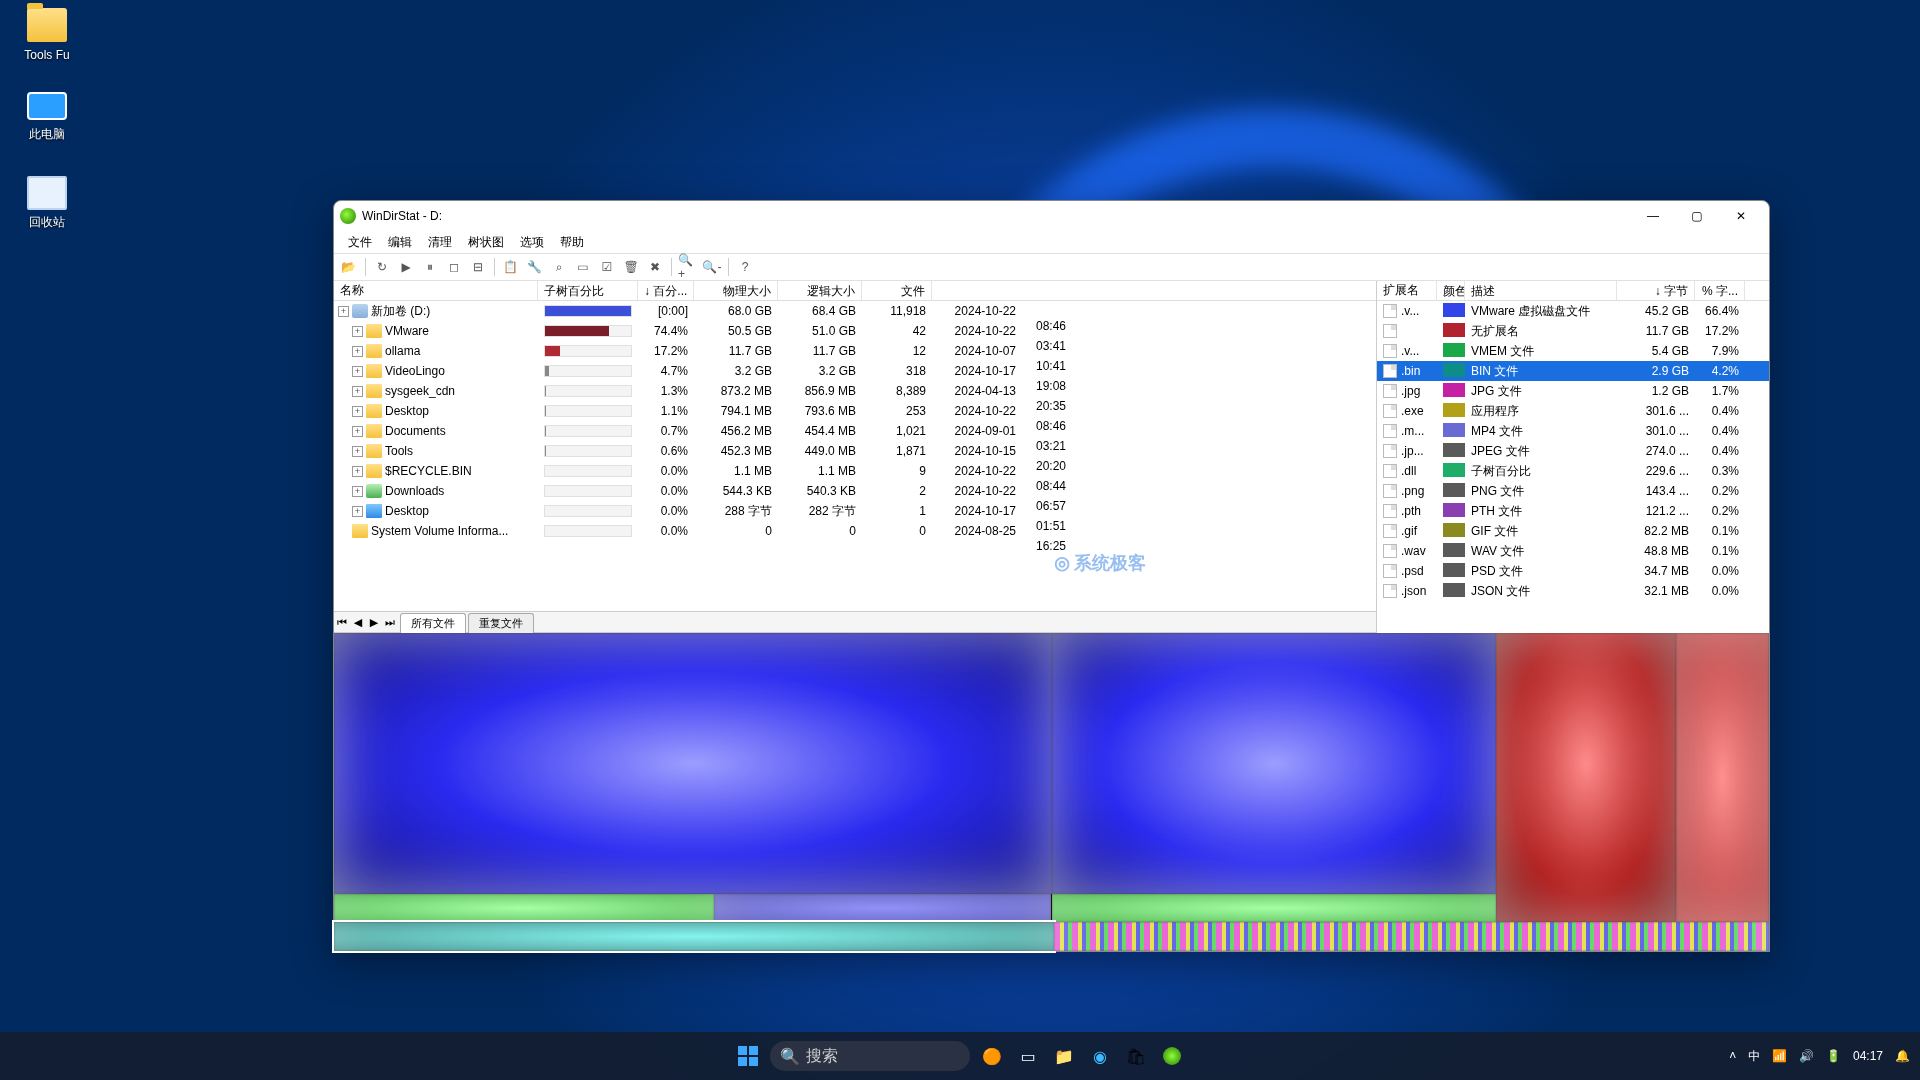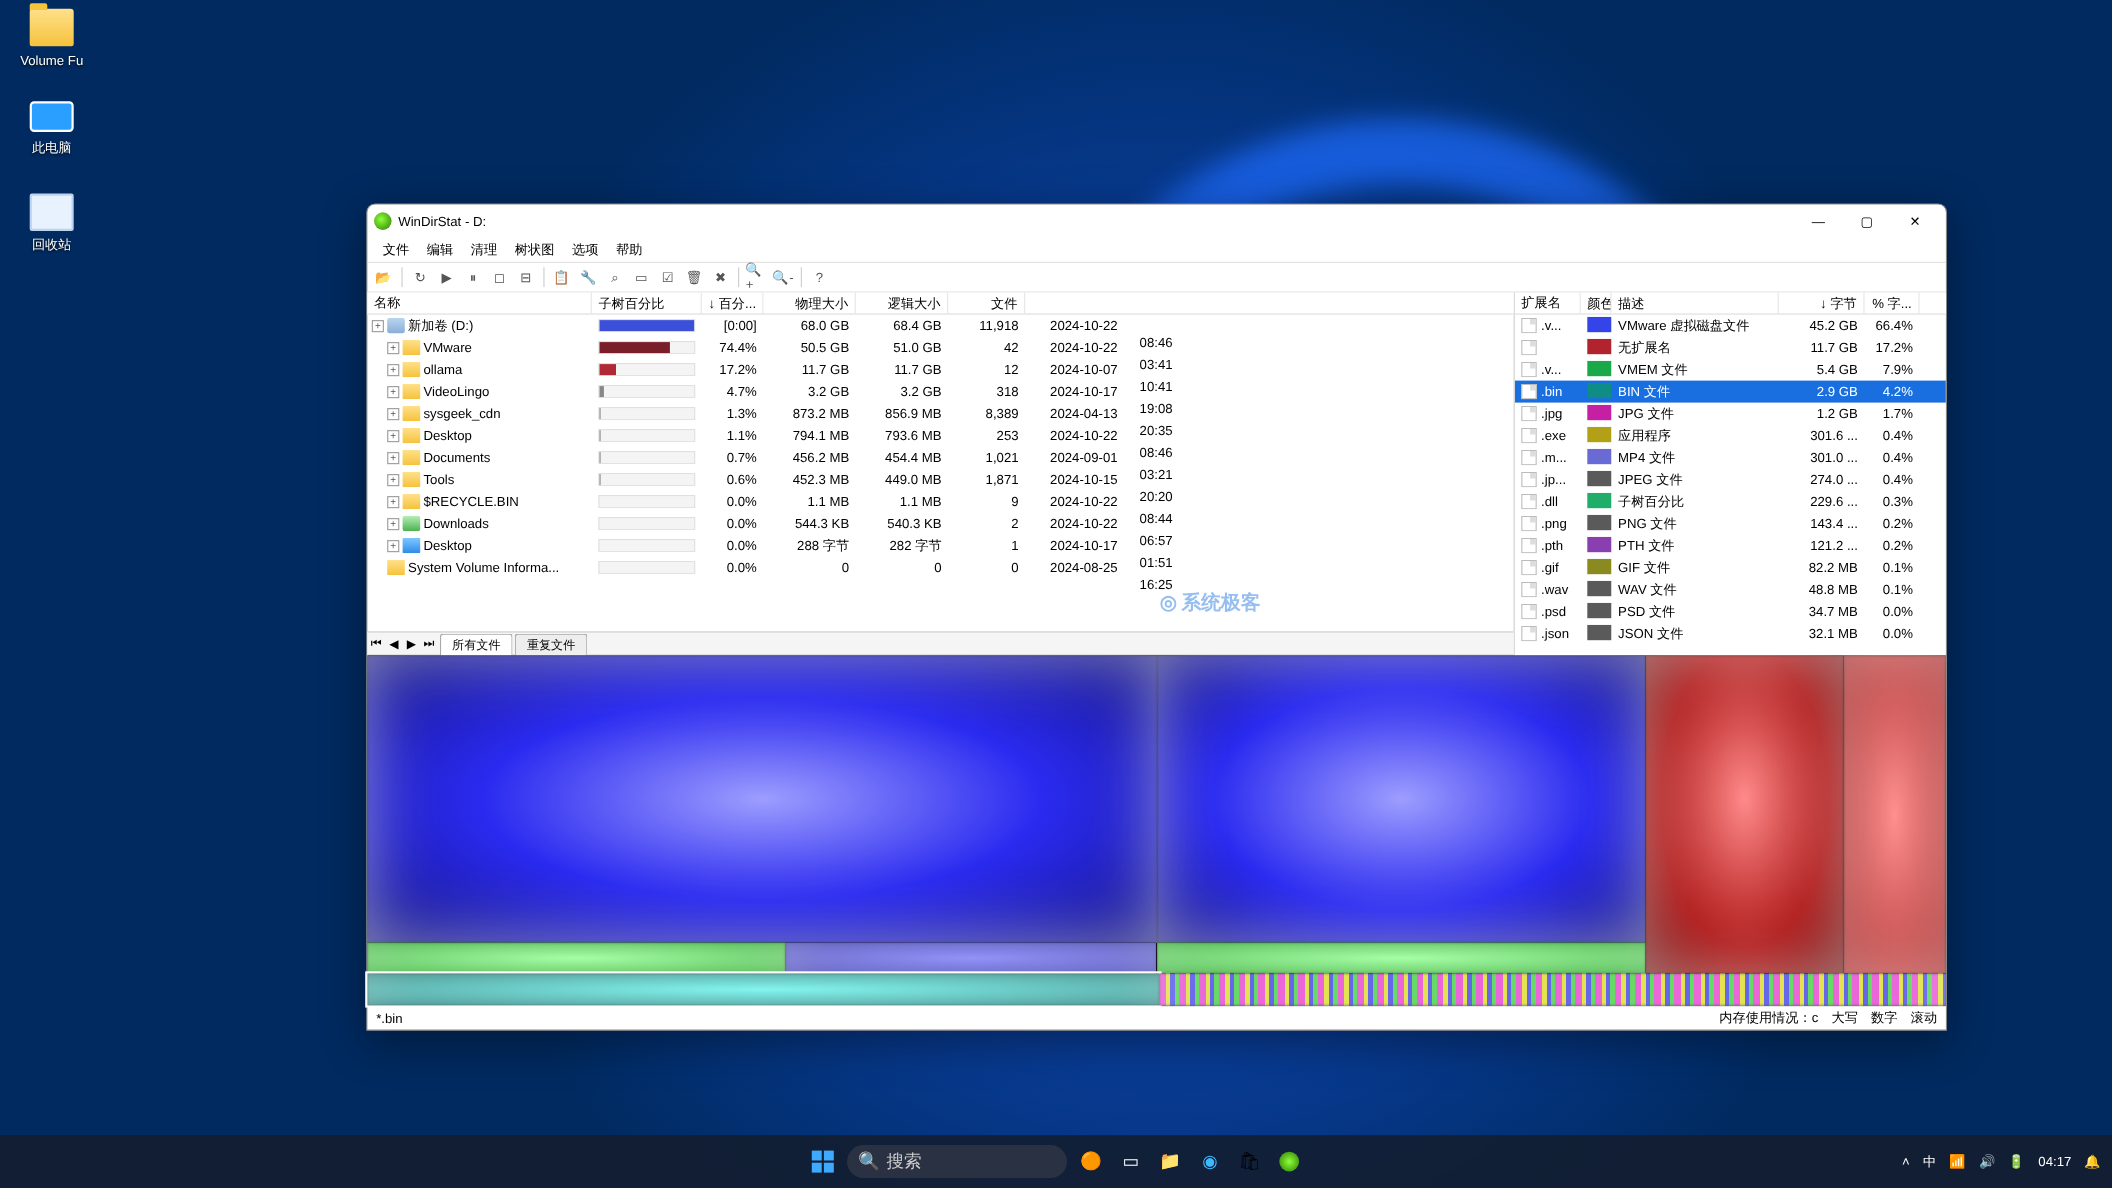--- a/index.html
+++ b/index.html
@@ -14,21 +14,21 @@
 
 .desktop-icon { position:absolute; width:70px; text-align:center; color:#fff; font-size:12px; cursor:pointer; }
 .desktop-icon .glyph { width:40px; height:34px; margin:0 auto 6px; }
 .folder-glyph { background:linear-gradient(#ffe08a,#f5c23c); border-radius:3px 3px 2px 2px; position:relative; }
 .folder-glyph::before{content:"";position:absolute;top:-5px;left:0;width:16px;height:6px;background:#f5c23c;border-radius:2px 2px 0 0;}
 .pc-glyph { background:#2b9fff; border-radius:4px; border:2px solid #fff; width:38px; height:28px; }
 .bin-glyph { background:#e8f2ff; border-radius:2px; width:30px; height:36px; border:2px solid #bcd4ee; }
 .desktop-icon span { text-shadow:0 1px 2px #000; display:block; }
 
 
-.window { position:absolute; left:333px; top:185px; width:1437px; height:752px; background:#fff; border:1px solid #888; border-radius:8px 8px 0 0; box-shadow:0 10px 40px rgba(0,0,0,.4); display:flex; flex-direction:column; font-size:12px; color:#000; }
+.window { position:absolute; left:333px; top:200px; width:1437px; height:752px; background:#fff; border:1px solid #888; border-radius:8px 8px 0 0; box-shadow:0 10px 40px rgba(0,0,0,.4); display:flex; flex-direction:column; font-size:12px; color:#000; }
 .titlebar { height:30px; display:flex; align-items:center; padding:0 6px; }
 .titlebar .app-icon { width:16px; height:16px; border-radius:50%; background:radial-gradient(circle at 40% 40%,#8eff3b,#2a7a00); margin-right:6px; }
 .titlebar .title { flex:1; font-size:12px; }
 .titlebar .win-btn { width:44px; height:28px; display:flex; align-items:center; justify-content:center; cursor:pointer; }
 
 .menubar { height:22px; display:flex; gap:4px; padding:0 8px; align-items:center; }
 .menubar span { padding:2px 6px; cursor:default; }
 
 .toolbar { height:28px; border-top:1px solid #e0e0e0; border-bottom:1px solid #e0e0e0; display:flex; align-items:center; padding:0 4px; gap:2px; }
 .tool-btn { width:22px; height:22px; display:flex; align-items:center; justify-content:center; border:1px solid transparent; cursor:pointer; font-size:12px; color:#555; }
@@ -99,21 +99,21 @@
 .win-logo span{background:#3eaaff;}
 </style>
 </head>
 <body>
 
 <div class="wallpaper"></div>
 <div class="bloom-ring"></div>
 
 <div class="desktop-icon" style="left:12px;top:8px">
   <div class="glyph folder-glyph"></div>
-  <span>Volume Fu</span>
+  <span>Tools Fu</span>
 </div>
 <div class="desktop-icon" style="left:12px;top:92px">
   <div class="glyph pc-glyph" style="height:28px"></div>
   <span>此电脑</span>
 </div>
 <div class="desktop-icon" style="left:12px;top:176px">
   <div class="glyph bin-glyph" style="margin:0 auto 4px"></div>
   <span>回收站</span>
 </div>
 
@@ -567,29 +567,20 @@
     <div class="tm-block" style="left:0;top:82%;width:26.5%;height:9%;background:radial-gradient(ellipse,#7cff7c,#0a9a0a);"></div>
     <div class="tm-block" style="left:26.5%;top:82%;width:23.5%;height:9%;background:radial-gradient(ellipse,#5e5ef5,#1a1aa0);"></div>
     <div class="tm-block" style="left:50%;top:82%;width:31%;height:9%;background:radial-gradient(ellipse,#7cff7c,#0a9a0a);"></div>
     <div class="tm-block" style="left:81%;top:0;width:12.5%;height:91%;background:radial-gradient(ellipse at 50% 45%,#ff8a8a,#b01a1a 60%,#6a0a0a);"></div>
     <div class="tm-block" style="left:93.5%;top:0;width:6.5%;height:91%;background:radial-gradient(ellipse,#ff8a8a,#a01a1a);"></div>
 
     <div class="tm-block" style="left:0;top:91%;width:50.2%;height:9%;background:radial-gradient(ellipse,#4cf0e6,#006a66);outline:2px solid #fff;"></div>
     <div class="tm-block" style="left:50.2%;top:91%;width:49.8%;height:9%;background:repeating-linear-gradient(90deg,#e020c8 0 6px,#d6d600 6px 10px,#2020e0 10px 14px,#20c820 14px 18px);"></div>
   </div>
 
-  <div class="statusbar">
-    <div style="flex:1">*.bin</div>
-    <div class="right">
-      <span>内存使用情况：c</span>
-      <span>大写</span>
-      <span>数字</span>
-      <span>滚动</span>
-    </div>
-  </div>
 </div>
 
 <div class="taskbar">
   <div class="center">
     <div class="tb-icon">
         <div class="win-logo">
           <span></span>
           <span></span>
           <span></span>
           <span></span>

